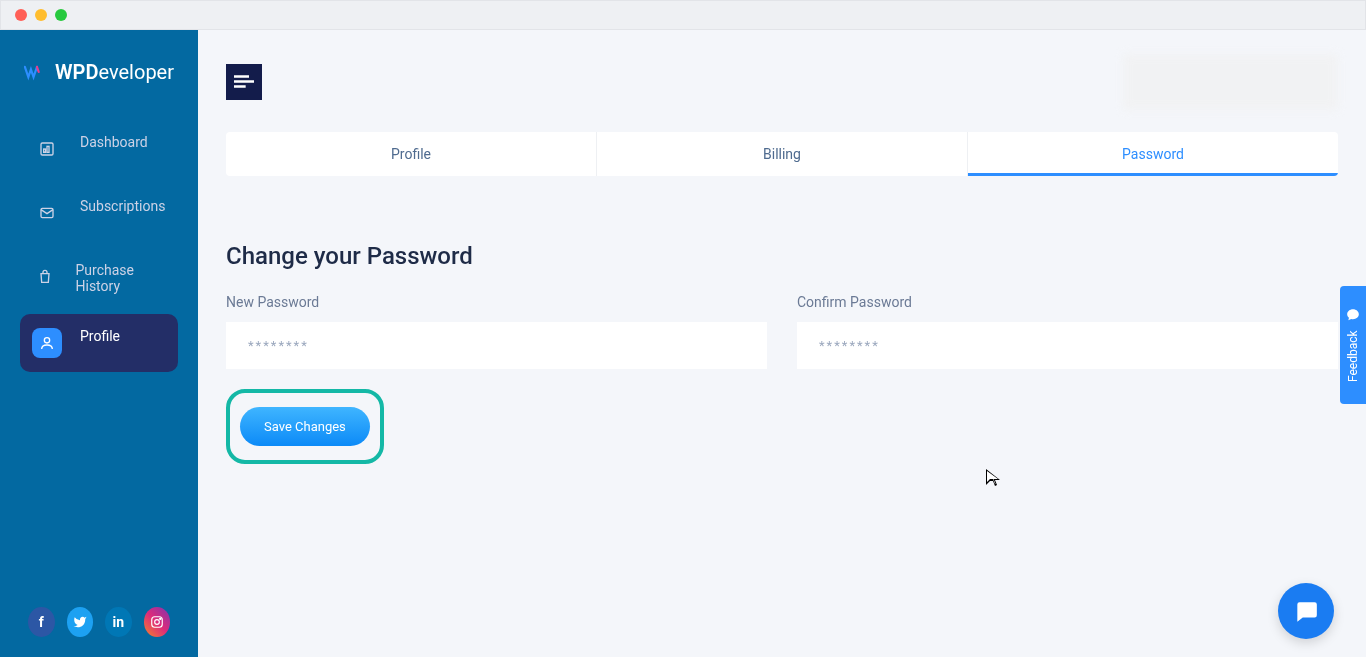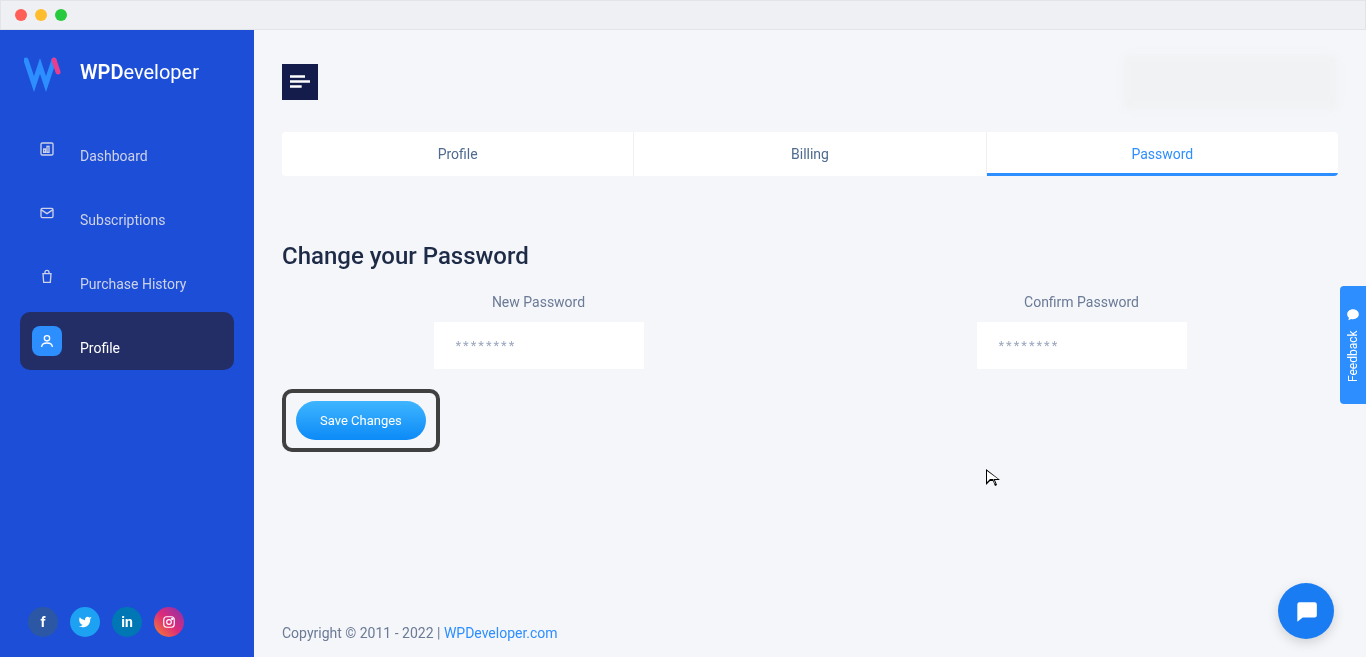--- a/index.html
+++ b/index.html
@@ -6,28 +6,28 @@
 body { width: 1366px; height: 657px; overflow: hidden; background: #f4f6fa; position: relative; }
 
 .titlebar { height: 30px; background: #eef0f3; display: flex; align-items: center; padding-left: 14px; gap: 8px; border: 1px solid #e2e4e8; }
 .traffic-dot { width: 12px; height: 12px; border-radius: 50%; }
 .traffic-red { background: #ff5f56; }
 .traffic-yellow { background: #ffbd2e; }
 .traffic-green { background: #27c93f; }
 
 .app { display: flex; height: 627px; }
 
-.sidebar { width: 254px; background: #1d4ed8; color: #fff; display: flex; flex-direction: column; padding: 22px 0 20px 0; }
+.sidebar { width: 198px; background: #0369a1; color: #fff; display: flex; flex-direction: column; padding: 22px 0 20px 0; }
 .logo { display: flex; align-items: center; gap: 12px; padding: 0 24px 28px 24px; }
 .logo-mark { width: 44px; height: 40px; }
 .logo-text { font-size: 20px; font-weight: 600; color: #fff; }
 .logo-text .light { font-weight: 400; }
 
 .nav { flex: 1; display: flex; flex-direction: column; gap: 6px; padding: 0 20px; }
-.nav-item { display: flex; align-items: flex-end; gap: 18px; padding: 14px 12px; border-radius: 10px; color: #cdd2e6; font-size: 14px; cursor: pointer; }
+.nav-item { display: flex; align-items: flex-start; gap: 18px; padding: 14px 12px; border-radius: 10px; color: #cdd2e6; font-size: 14px; cursor: pointer; }
 .nav-item.active { background: #232e67; color: #fff; }
 .nav-item.active .nav-icon { background: #2d8eff; color: #fff; }
 .nav-icon { width: 30px; height: 30px; border-radius: 8px; display: flex; align-items: center; justify-content: center; color: #cdd2e6; }
 .nav-icon svg { width: 16px; height: 16px; }
 
 .social-row { display: flex; gap: 12px; padding: 20px 28px 0 28px; }
 .social { width: 30px; height: 30px; border-radius: 50%; display: flex; align-items: center; justify-content: center; color: #fff; cursor: pointer; font-size: 14px; font-weight: 700; }
 .social.fb { background: #2c57a5; }
 .social.tw { background: #1da1f2; }
 .social.li { background: #0077b5; }
@@ -40,26 +40,26 @@
 .account-chip { width: 215px; height: 56px; background: #f1f1f1; border-radius: 4px; filter: blur(4px); opacity: 0.7; }
 
 .tabs { display: flex; background: #fff; border-radius: 4px; overflow: hidden; margin-bottom: 30px; }
 .tab { flex: 1; text-align: center; padding: 14px 0; font-size: 14px; color: #4f6b8f; cursor: pointer; border-right: 1px solid #eef0f3; }
 .tab:last-child { border-right: none; }
 .tab.active { color: #2d8eff; border-bottom: 3px solid #2d8eff; padding-bottom: 11px; }
 
 .page-title { font-size: 24px; color: #1e2b47; font-weight: 500; margin-bottom: 24px; margin-top: 36px; }
 
 .form-row { display: flex; gap: 30px; margin-bottom: 20px; }
-.form-group { flex: 1; display: flex; flex-direction: column; gap: 12px; align-items: center; }
+.form-group { flex: 1; display: flex; flex-direction: column; gap: 12px; }
 .form-label { font-size: 14px; color: #6b7a95; }
 .form-input { background: #fff; border: none; padding: 16px 22px; font-size: 13px; color: #9aa7bd; outline: none; letter-spacing: 2px; }
 .form-input::placeholder { color: #9aa7bd; letter-spacing: 2px; }
 
-.highlight-box { display: inline-block; border: 4px solid #404040; border-radius: 10px; padding: 8px 10px; }
+.highlight-box { display: inline-block; border: 4px solid #14b8a6; border-radius: 19px; padding: 14px 10px; }
 .save-btn { background: linear-gradient(180deg, #3fb5ff, #0c8af7); color: #fff; border: none; padding: 12px 24px; border-radius: 22px; font-size: 13px; cursor: pointer; }
 
 .footer { margin-top: auto; padding: 20px 0 16px 0; font-size: 14px; color: #6b7a95; }
 .footer a { color: #2d8eff; text-decoration: none; }
 
 .feedback-tab { position: absolute; right: 0; top: 286px; width: 26px; height: 118px; background: #2d8eff; color: #fff; writing-mode: vertical-rl; transform: rotate(180deg); display: flex; align-items: center; justify-content: center; gap: 8px; font-size: 12px; border-radius: 0 4px 4px 0; cursor: pointer; }
 .feedback-tab svg { width: 14px; height: 14px; transform: rotate(180deg); }
 
 .chat-fab { position: absolute; right: 32px; bottom: 18px; width: 56px; height: 56px; border-radius: 50%; background: #1a7cf2; display: flex; align-items: center; justify-content: center; cursor: pointer; box-shadow: 0 4px 12px rgba(0,0,0,0.15); }
 .chat-fab svg { width: 26px; height: 26px; color: #fff; }
@@ -171,23 +171,20 @@
         <input class="form-input" type="password" placeholder="********" style="">
       </div>
     </div>
 
     <div>
       <span class="highlight-box">
         <button class="save-btn">Save Changes</button>
       </span>
     </div>
 
-    <div class="footer">
-      <span>Copyright © 2011 - 2022 | </span><a href="#">WPDeveloper.com</a>
-    </div>
   </main>
 </div>
 
 <div class="feedback-tab">
   <span>Feedback</span>
   <svg viewBox="0 0 24 24" fill="#fff">
       <path d="M12 2C6.5 2 2 5.8 2 10.5c0 2.4 1.2 4.6 3.1 6.1L4 21l5-2.2c1 .2 2 .3 3 .3 5.5 0 10-3.8 10-8.5S17.5 2 12 2z"></path>
     </svg>
 </div>
 

